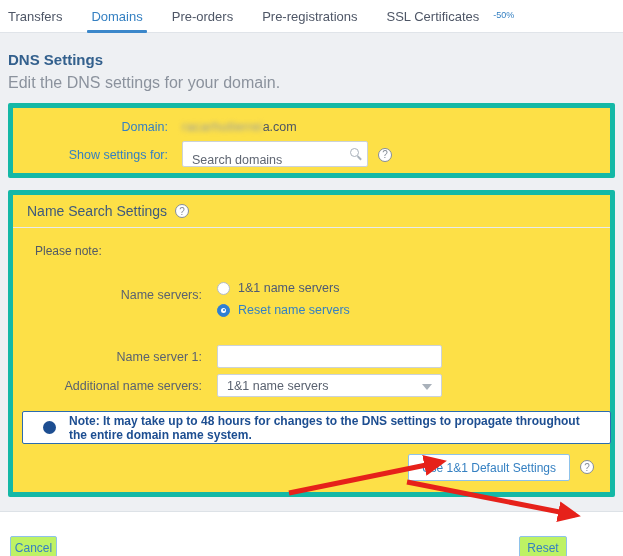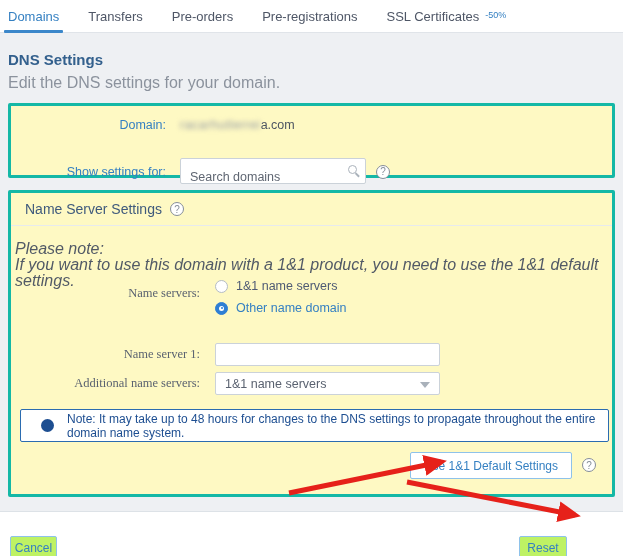--- a/index.html
+++ b/index.html
@@ -19,39 +19,39 @@
   }
   .tab {
     display:flex; align-items:center; position:relative;
     margin-right:29px; font-size:13px; color:#4e5666; cursor:pointer;
   }
   .tab.active { color:#3580c2; }
   .tab.active::after {
     content:""; position:absolute; left:-4px; right:-4px; bottom:-1px;
     height:3px; background:#3b87ca; border-radius:1px;
   }
-  .tab sup { font-size:9px; color:#3580c2; margin-left:6px; position:relative; top:-1px; }
+  .tab sup { font-size:9px; color:#3580c2; margin-left:14px; position:relative; top:-1px; }
   
   .page-title { position:absolute; left:8px; top:51px; font-size:15px; color:#33608d; }
   .page-subtitle { position:absolute; left:8px; top:74px; font-size:16px; color:#8b929d; }
   
   .card {
-    position:absolute; left:8px; width:607px; background:#fef9c3;
-    border:3px solid #14b8a6; border-radius:2px;
+    position:absolute; left:8px; width:607px; background:#fde047;
+    border:5px solid #14b8a6; border-radius:2px;
   }
   .card1 { top:103px; height:75px; padding-top:12px; }
   .card2 { top:190px; height:307px; }
   .frow { display:flex; align-items:center; }
   .flabel {
     width:155px; text-align:right; margin-right:14px;
     font-size:12.5px; flex-shrink:0;
   }
   .flabel.blue { color:#3580c2; }
-  .card2 .flabel { width:189px; margin-right:15px; color:#5a6270;font-family:Liberation Serif, serif; }
-  .mt10 { margin-top:26px; }
+  .card2 .flabel { width:189px; margin-right:15px; color:#5a6270; }
+  .mt10 { margin-top:7px; }
   .domain-value { font-size:12.5px; color:#4d5562; }
   .redacted { filter:blur(2.5px); color:#949aa4; letter-spacing:0.5px; }
   
   .searchbox { position:relative; width:186px; }
   .searchbox input {
     width:186px; height:26px; border:1px solid #cbd2d9; border-radius:2px;
     font-family:inherit; font-size:12.5px; color:#5f6672; padding:12px 28px 0 9px;
     outline:none; background:#fff;
   }
   .searchbox input::placeholder { color:#5f6672; opacity:1; }
@@ -69,21 +69,21 @@
     width:14px; height:14px; border:1px solid #858d98; border-radius:50%;
     color:#858d98; font-size:10px; flex-shrink:0; cursor:pointer; background:#fff;
   }
   .ml10 { margin-left:10px; }
   
   .card2-head {
     height:33px; display:flex; align-items:center; padding:0 14px;
     border-bottom:1px solid #e7eaee; font-size:14px; color:#3f5a7c;
   }
   .card2-head .help { margin-left:8px; }
-  .please-note { position:absolute; left:4px; top:48px; font-size:16px; color:#525a66; line-height:16px;font-style:italic; }
+  .please-note { position:absolute; left:22px; top:48px; font-size:12px; color:#525a66; line-height:16px; }
   .row-radios { position:absolute; left:0; top:86px; width:100%; align-items:flex-start; }
   .row-radios .flabel { margin-top:7px; }
   .radio-group { display:flex; flex-direction:column; gap:8px; }
   .radio-opt { display:flex; align-items:center; gap:8px; font-size:12.5px; color:#4e5a74; cursor:pointer; }
   .radio-circ {
     width:13px; height:13px; border-radius:50%; border:1px solid #b4bcc5; background:#fff; flex-shrink:0;
     position:relative;
   }
   .radio-opt.selected .radio-circ { border-color:#2e7fd4; background:#2e7fd4; }
   .radio-opt.selected .radio-circ::after {
@@ -107,21 +107,21 @@
     position:relative; background:#fff; cursor:pointer;
   }
   .caret {
     position:absolute; right:9px; top:9px; width:0; height:0;
     border-left:5px solid transparent; border-right:5px solid transparent;
     border-top:6px solid #a9b1ba;
   }
   .notebox {
     position:absolute; left:9px; top:216px; width:589px; height:33px;
     border:1px solid #2b6cb0; border-radius:2px; background:#fff;
-    display:flex; align-items:center; padding:0 12px;
+    display:flex; align-items:center; padding:0 12px;font-weight:bold;
   }
   .note-circ { width:13px; height:13px; border-radius:50%; background:#1d4e91; margin:0 13px 0 8px; flex-shrink:0; }
   .note-text { font-size:12px; color:#1d4e91; }
   .default-btn {
     position:absolute; right:40px; top:259px; height:27px; padding:0 13px;
     background:#fff; border:1px solid #8ec2ea; border-radius:2px;
     color:#3580c2; font-size:12px; font-family:inherit; cursor:pointer;
   }
   .default-help { position:absolute; right:16px; top:265px; }
   
@@ -137,25 +137,25 @@
   .btn-cancel { left:10px; width:47px; }
   .btn-reset { right:56px; width:48px; }
   .btn-save { right:13px; width:44px; background:#2e87d5; border:1px solid #2e87d5; color:#fff;margin-top:43px; }
   
   .arrows { position:absolute; left:0; top:0; width:623px; height:556px; pointer-events:none; z-index:50; }
 </style>
 </head>
 <body>
 
 <nav class="tabbar">
+  <div class="tab">
+      <span>Transfers</span>
+    </div>
   <div class="tab active">
       <span>Domains</span>
-    </div>
-  <div class="tab">
-      <span>Transfers</span>
     </div>
   <div class="tab">
       <span>Pre-orders</span>
     </div>
   <div class="tab">
       <span>Pre-registrations</span>
     </div>
   <div class="tab">
     <span>SSL Certificates</span>
     <sup>-50%</sup>
@@ -177,39 +177,38 @@
     <div class="searchbox">
       <input type="text" placeholder="Search domains" style="">
       <span class="mag-icon"></span>
     </div>
     <span class="help ml10">?</span>
   </div>
 </section>
 
 <section class="card card2">
   <div class="card2-head">
-    <span>Name Server Settings</span>
+    <span>Name Search Settings</span>
     <span class="help">?</span>
   </div>
 
   <div class="please-note">
     <div>Please note:</div>
-    <div>If you want to use this domain with a 1&amp;1 product, you need to use the 1&amp;1 default settings.</div>
   </div>
 
   <div class="frow row-radios">
     <div class="flabel">Name servers:</div>
     <div class="radio-group">
       <label class="radio-opt">
         <span class="radio-circ"></span>
         <span class="radio-label">1&amp;1 name servers</span>
       </label>
       <label class="radio-opt selected">
         <span class="radio-circ"></span>
-        <span class="radio-label">Other name domain</span>
+        <span class="radio-label">Reset name servers</span>
       </label>
     </div>
   </div>
 
   <div class="frow row-ns1">
     <div class="flabel">Name server 1:</div>
     <input type="text" class="ns1-input" value="" style="">
   </div>
 
   <div class="frow row-add">

